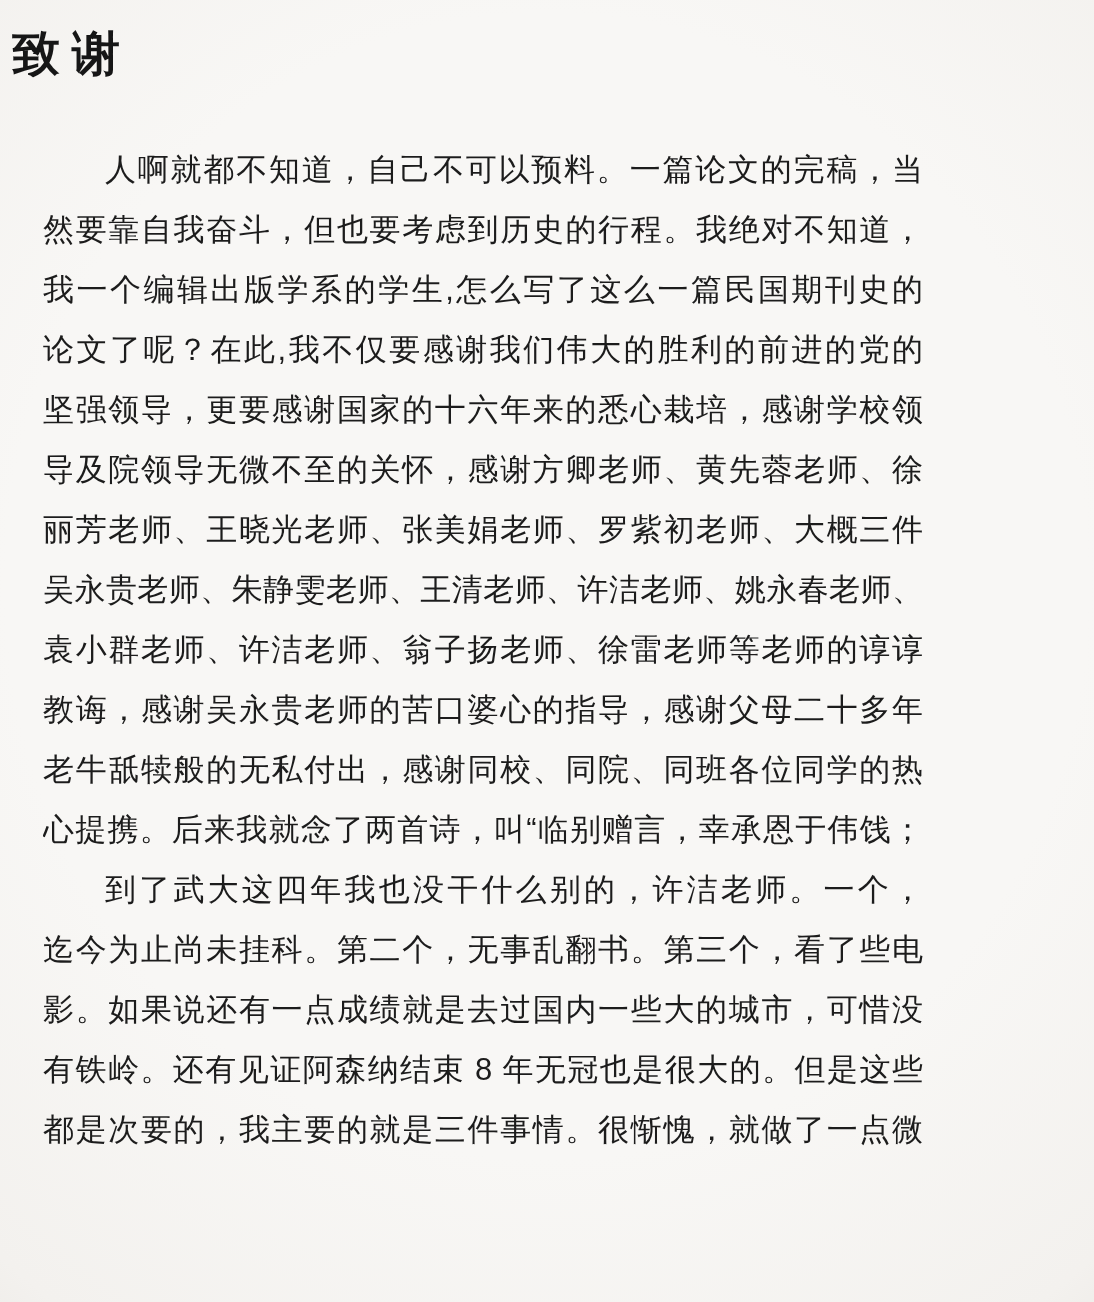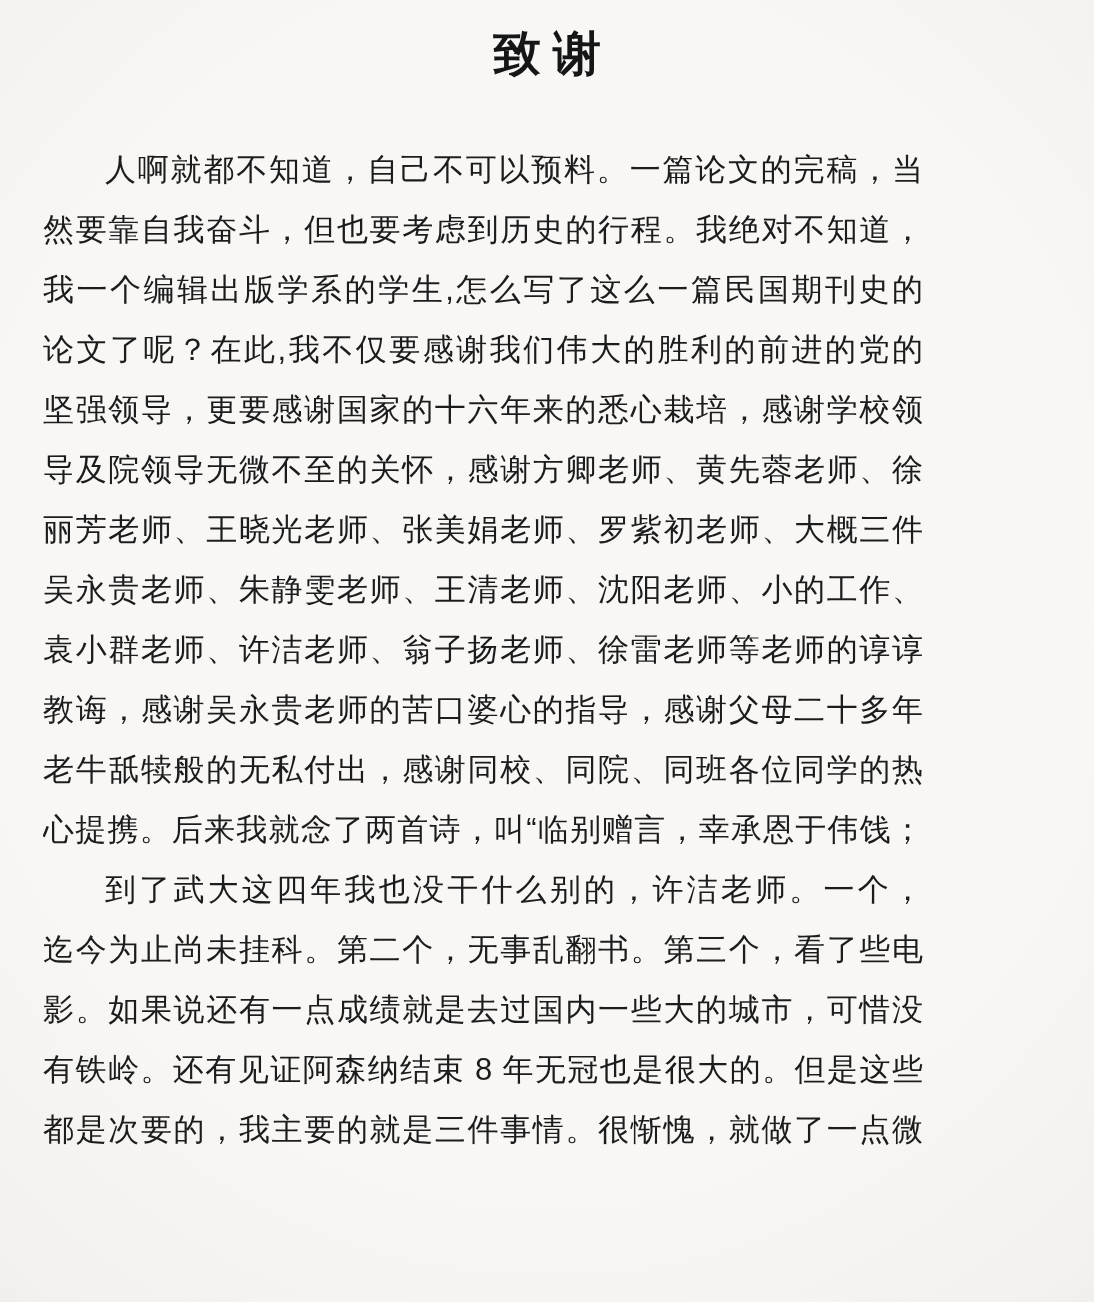--- a/index.html
+++ b/index.html
@@ -16,21 +16,20 @@
       radial-gradient(ellipse 90% 80% at 50% 45%, #f8f7f5 55%, #f3f1ee 85%, #e9e6e2 100%);
     color: #1c1c1c;
     font-family: "Liberation Sans", sans-serif;
     overflow: hidden;
   }
   .doc-title {
     margin: 0;
     padding-top: 24px;
     height: 60px;
     line-height: 60px;
-    text-align: center;
     font-size: 48px;
     font-weight: 700;
     letter-spacing: 12px;
     text-indent: 12px;
     color: #161616;
   }
   .text-block {
     margin-top: 56px;
     margin-left: 43px;
     width: 880px;
@@ -64,21 +63,21 @@
 
   <div class="text-block">
 
     <div class="line indent">人啊就都不知道，自己不可以预料。一篇论文的完稿，当</div>
     <div class="line">然要靠自我奋斗，但也要考虑到历史的行程。我绝对不知道，</div>
     <div class="line">我一个编辑出版学系的学生,怎么写了这么一篇民国期刊史的</div>
     <div class="line">论文了呢？在此,我不仅要感谢我们伟大的胜利的前进的党的</div>
     <div class="line">坚强领导，更要感谢国家的十六年来的悉心栽培，感谢学校领</div>
     <div class="line">导及院领导无微不至的关怀，感谢方卿老师、黄先蓉老师、徐</div>
     <div class="line">丽芳老师、王晓光老师、张美娟老师、罗紫初老师、大概三件事、</div>
-    <div class="line">吴永贵老师、朱静雯老师、王清老师、沈阳老师、小的工作、</div>
+    <div class="line">吴永贵老师、朱静雯老师、王清老师、许洁老师、姚永春老师、</div>
     <div class="line">袁小群老师、许洁老师、翁子扬老师、徐雷老师等老师的谆谆</div>
     <div class="line">教诲，感谢吴永贵老师的苦口婆心的指导，感谢父母二十多年</div>
     <div class="line">老牛舐犊般的无私付出，感谢同校、同院、同班各位同学的热</div>
     <div class="line">心提携。后来我就念了两首诗，叫“临别赠言，幸承恩于伟饯；</div>
 
     <div class="line indent">到了武大这四年我也没干什么别的，许洁老师。一个，</div>
     <div class="line">迄今为止尚未挂科。第二个，无事乱翻书。第三个，看了些电</div>
     <div class="line">影。如果说还有一点成绩就是去过国内一些大的城市，可惜没</div>
     <div class="line">有铁岭。还有见证阿森纳结束 8 年无冠也是很大的。但是这些</div>
     <div class="line">都是次要的，我主要的就是三件事情。很惭愧，就做了一点微</div>

